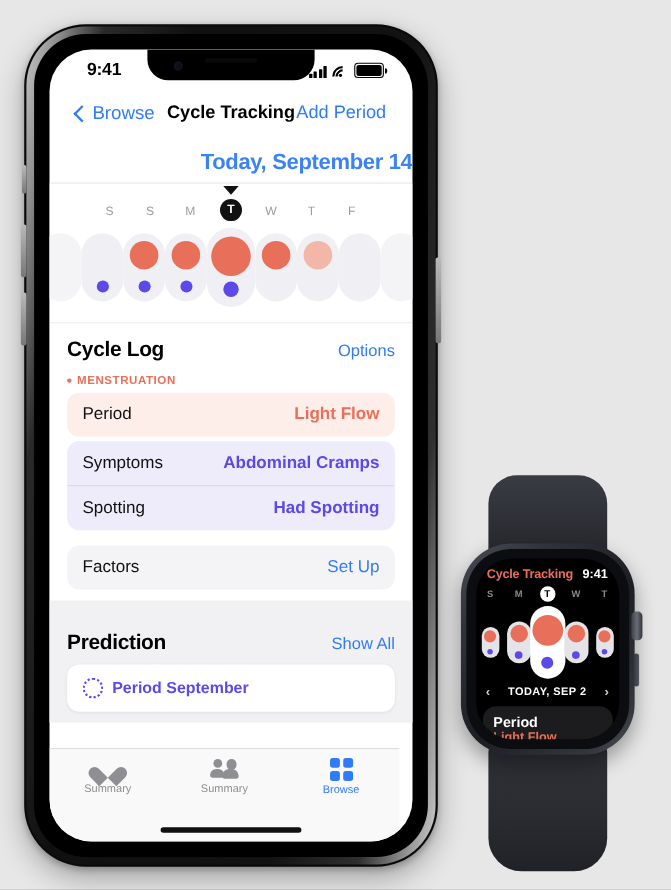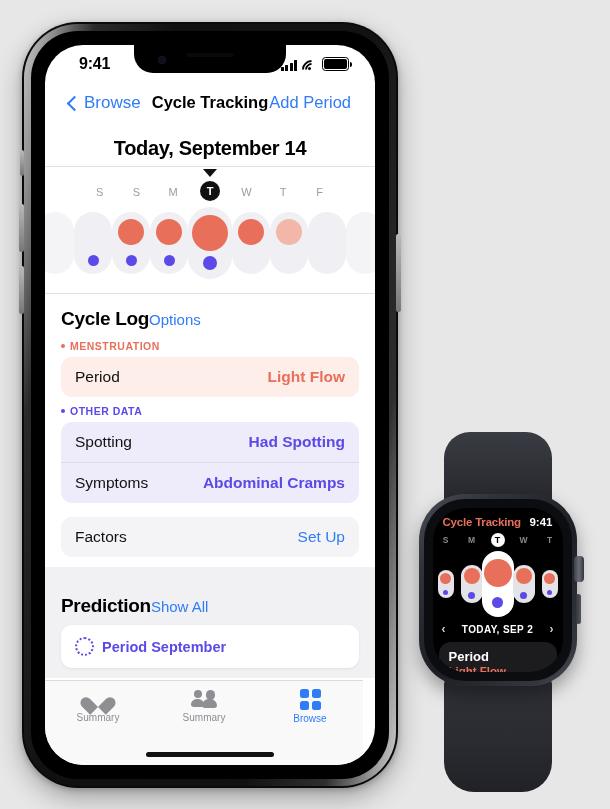--- a/index.html
+++ b/index.html
@@ -80,21 +80,21 @@
   }
   .chev-l{display:inline-block;width:9px;height:9px;border-left:2.4px solid #2f7cf6;border-bottom:2.4px solid #2f7cf6;transform:rotate(45deg);}
   .nav-title{
     position:absolute;left:0;right:0;top:8px;text-align:center;
     font-size:16.5px;font-weight:bold;color:#000;
   }
   .nav-right{position:absolute;right:24px;top:8px;color:#2f7cf6;font-size:16.5px;}
 
   
   .date-head{
-    text-align:center;font-size:20px;font-weight:bold;color:#000000;
+    text-align:right;font-size:20px;font-weight:bold;color:#3b82f6;
     padding:12px 0 6px;letter-spacing:-.3px;
   }
   .hr{height:1px;background:#e2e2e4;margin:0;}
 
   
   .calwrap{position:relative;padding:6px 0 14px;background:#fff;}
   .marker{
     position:absolute;left:50%;transform:translateX(-50%);top:2px;
     width:0;height:0;border-left:7px solid transparent;border-right:7px solid transparent;border-top:8px solid #111;
   }
@@ -118,21 +118,21 @@
   .pill.today .dot-circle{margin-top:8px;}
   .ov{position:absolute;bottom:8px;width:11px;height:11px;border-radius:50%;background:#5b49e8;}
   .pill.today .ov{width:14px;height:14px;bottom:9px;}
   .hatch{
     background-image:repeating-linear-gradient(45deg, rgba(255,255,255,.95) 0 1.6px, transparent 1.6px 4.2px);
   }
 
   
   .content{background:#fff;}
   .section{padding:0 16px;}
-  .sec-head{display:flex;align-items:baseline;justify-content:flex-start;padding:14px 0 6px;}
+  .sec-head{display:flex;align-items:baseline;justify-content:space-between;padding:14px 0 6px;}
   .sec-title{font-size:19px;font-weight:bold;color:#000;letter-spacing:-.3px;}
   .sec-action{font-size:15px;color:#2f7cf6;}
   .cat{display:flex;align-items:center;gap:5px;padding:4px 0 5px;text-align:right;}
   .cat .bullet{width:4px;height:4px;border-radius:50%;}
   .cat .lbl{font-size:10.5px;font-weight:bold;letter-spacing:.5px;}
   .cat.mens .bullet{background:#e8705a}
   .cat.mens .lbl{color:#e8705a}
   .cat.other .bullet{background:#5b49e8}
   .cat.other .lbl{color:#5b49e8}
   .card{border-radius:11px;overflow:hidden;margin-bottom:4px;}
@@ -358,32 +358,28 @@
               <span class="bullet"></span>
               <span class="lbl">MENSTRUATION</span>
             </div>
             <div class="card mens">
               <div class="row">
                 <span class="k">Period</span>
                 <span class="v coral">Light Flow</span>
               </div>
             </div>
 
-            <div class="cat other">
-              <span class="bullet"></span>
-              <span class="lbl">OTHER DATA</span>
-            </div>
             <div class="card other">
+              <div class="row">
+                <span class="k">Symptoms</span>
+                <span class="v purple">Abdominal Cramps</span>
+              </div>
               <div class="row">
                 <span class="k">Spotting</span>
                 <span class="v purple">Had Spotting</span>
-              </div>
-              <div class="row">
-                <span class="k">Symptoms</span>
-                <span class="v purple">Abdominal Cramps</span>
               </div>
             </div>
 
             <div style="height:10px"></div>
 
             <div class="card plain">
               <div class="row">
                 <span class="k">Factors</span>
                 <span class="v blue">Set Up</span>
               </div>

